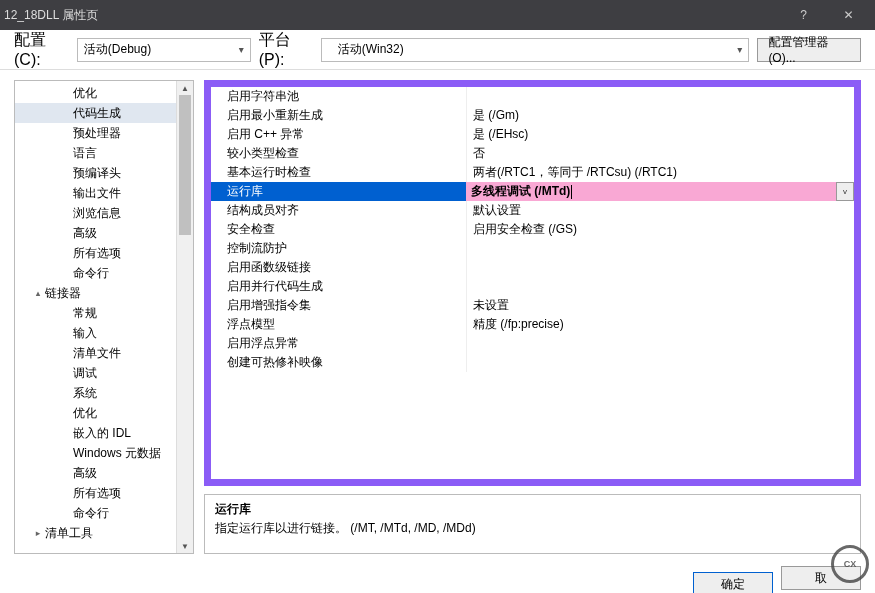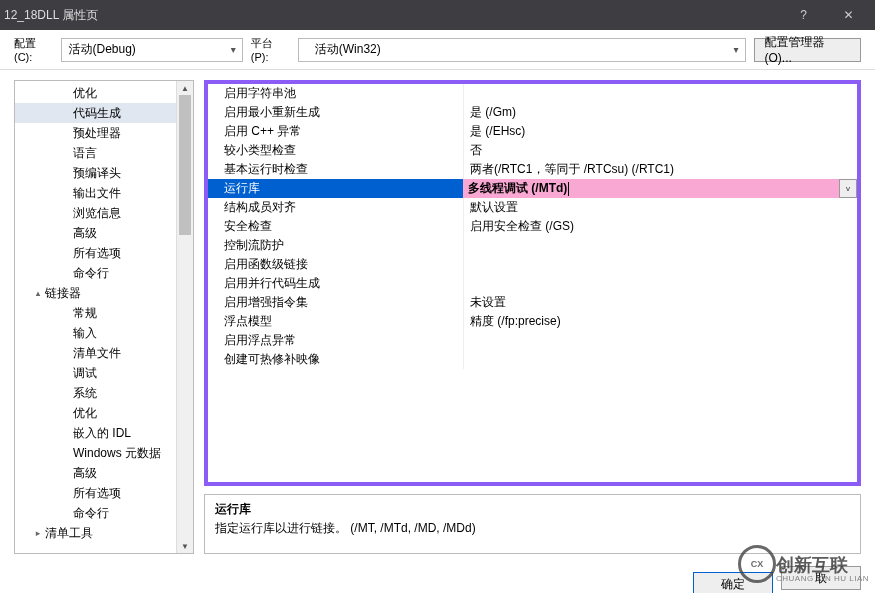--- a/index.html
+++ b/index.html
@@ -3,21 +3,21 @@
 <meta charset="utf-8">
 <style>
 * { box-sizing: border-box; margin: 0; padding: 0; font-family: "Microsoft YaHei", "Segoe UI", sans-serif; font-size: 12px; }
 body { background: #fff; width: 875px; height: 593px; overflow: hidden; position: relative; }
 
 .titlebar { background: #3e3e42; color: #fff; height: 30px; display: flex; align-items: center; padding: 0 4px; }
 .titlebar-title { flex: 1; color: #ddd; }
 .titlebar-btn { width: 45px; height: 30px; display: flex; align-items: center; justify-content: center; color: #ccc; cursor: pointer; }
 
 .toolbar { height: 40px; display: flex; align-items: center; padding: 0 14px; border-bottom: 1px solid #ddd; gap: 8px; }
-.toolbar-label { font-size: 11px; }
+.toolbar-label { font-size: 16px; }
 .combo { border: 1px solid #bbb; height: 24px; padding: 0 6px; display: flex; align-items: center; justify-content: space-between; background: #fff; cursor: pointer; }
 .combo.config { width: 185px; }
 .combo.platform { width: 457px; padding-left: 16px; }
 .combo .chev { font-size: 10px; color: #555; }
 .mgr-btn { border: 1px solid #999; background: #eee; height: 24px; padding: 0 10px; display: flex; align-items: center; cursor: pointer; margin-left: auto; }
 
 .body { display: flex; height: 490px; padding: 10px 14px 6px 14px; gap: 10px; }
 
 .tree-wrap { width: 180px; border: 1px solid #bbb; display:flex; height:100%; }
 .tree { flex:1; overflow-y: auto; padding: 2px 0; }
@@ -25,21 +25,21 @@
 .tree-thumb { position:absolute; left:2px; right:2px; top:14px; height:140px; background:#c0c0c0; }
 .tree-arrow-up,.tree-arrow-down { position:absolute; left:0; right:0; height:14px; display:flex; align-items:center; justify-content:center; font-size:8px; color:#555; }
 .tree-arrow-up{top:0;} .tree-arrow-down{bottom:0;}
 .tree-item { height: 20px; display: flex; align-items: center; padding-left: 0; cursor: pointer; white-space:nowrap; }
 .tree-item.lvl1 { padding-left: 30px; }
 .tree-item.lvl2 { padding-left: 58px; }
 .tree-item.selected { background: #e0e7f0; }
 .tree-caret { width: 14px; display: inline-flex; justify-content: center; color: #666; font-size: 9px; margin-left: -14px; }
 
 .right { flex: 1; display: flex; flex-direction: column; gap: 8px; }
-.grid-wrap { flex: 1; border: 4px solid #8b5cf6; overflow: hidden; position:relative; }
+.grid-wrap { flex: 1; border: 7px solid #8b5cf6; overflow: hidden; position:relative; }
 .grid { width: 100%; }
 .grid-row { display: flex; height: 19px; align-items: center; }
 .grid-row.sel { background: #0060d0; color: #fff; }
 .grid-cell-name { width: 255px; padding-left: 16px; }
 .grid-cell-val { flex: 1; border-left: 1px solid #eee; padding-left: 6px; position:relative; height:100%; display:flex; align-items:center;}
 .grid-row.sel .grid-cell-val { border-left-color: transparent; background:#f9a8d4; color:#000; padding-left:4px;}
 .grid-row.sel .grid-cell-val .valtxt { font-weight:bold; }
 .cursor-blink { display:inline-block; width:1px; height:14px; background:#000; vertical-align:middle; margin-left:1px;}
 .dd-btn { position:absolute; right:0; top:0; bottom:0; width:18px; border:1px solid #999; background:#eee; display:flex; align-items:center; justify-content:center; font-size:8px; color:#333;}
 .desc { border: 1px solid #bbb; height: 60px; padding: 6px 10px; }
@@ -273,17 +273,13 @@
   <div class="btn primary">
       <span>确定</span>
     </div>
   <div class="btn">
       <span>取</span>
     </div>
 </div>
 
 <div class="watermark">
   <div class="wm-circle">CX</div>
-  <div>
-    <div class="wm-text">创新互联</div>
-    <div class="wm-sub">CHUANG XIN HU LIAN</div>
-  </div>
 </div>
 
 </body></html>

